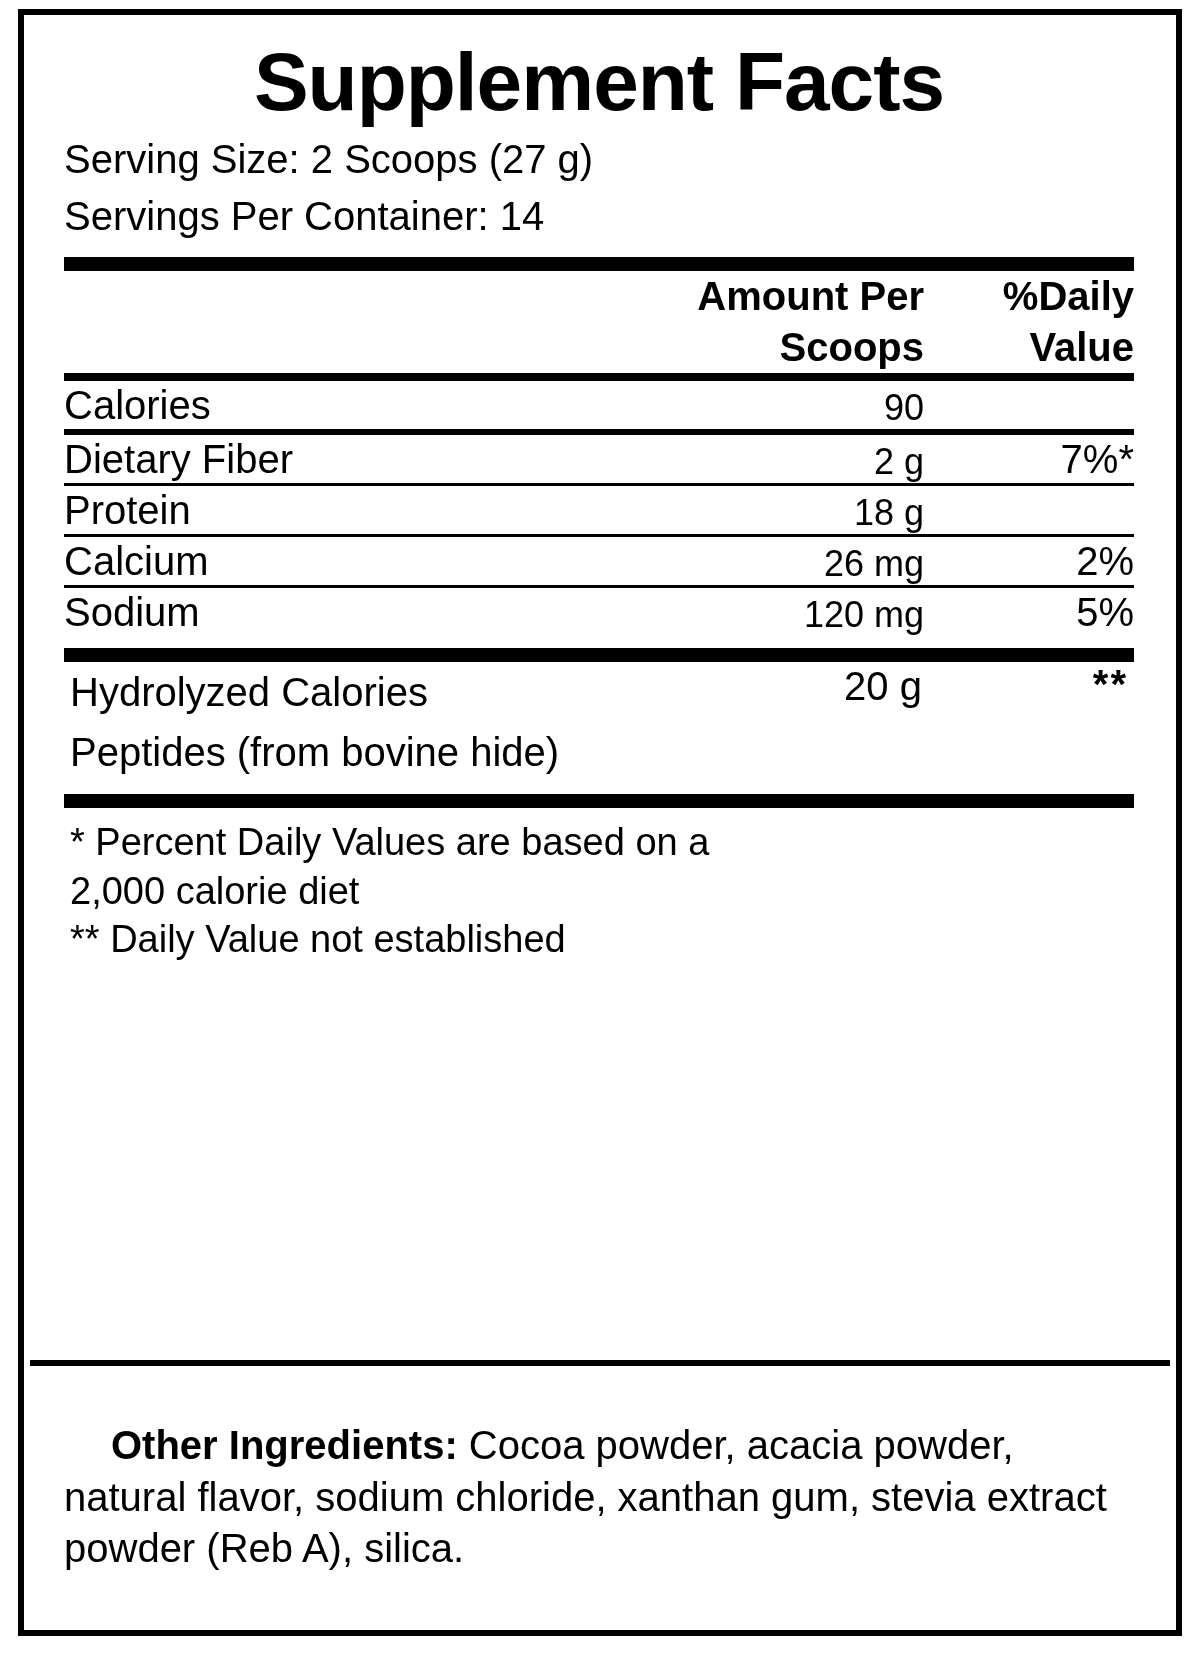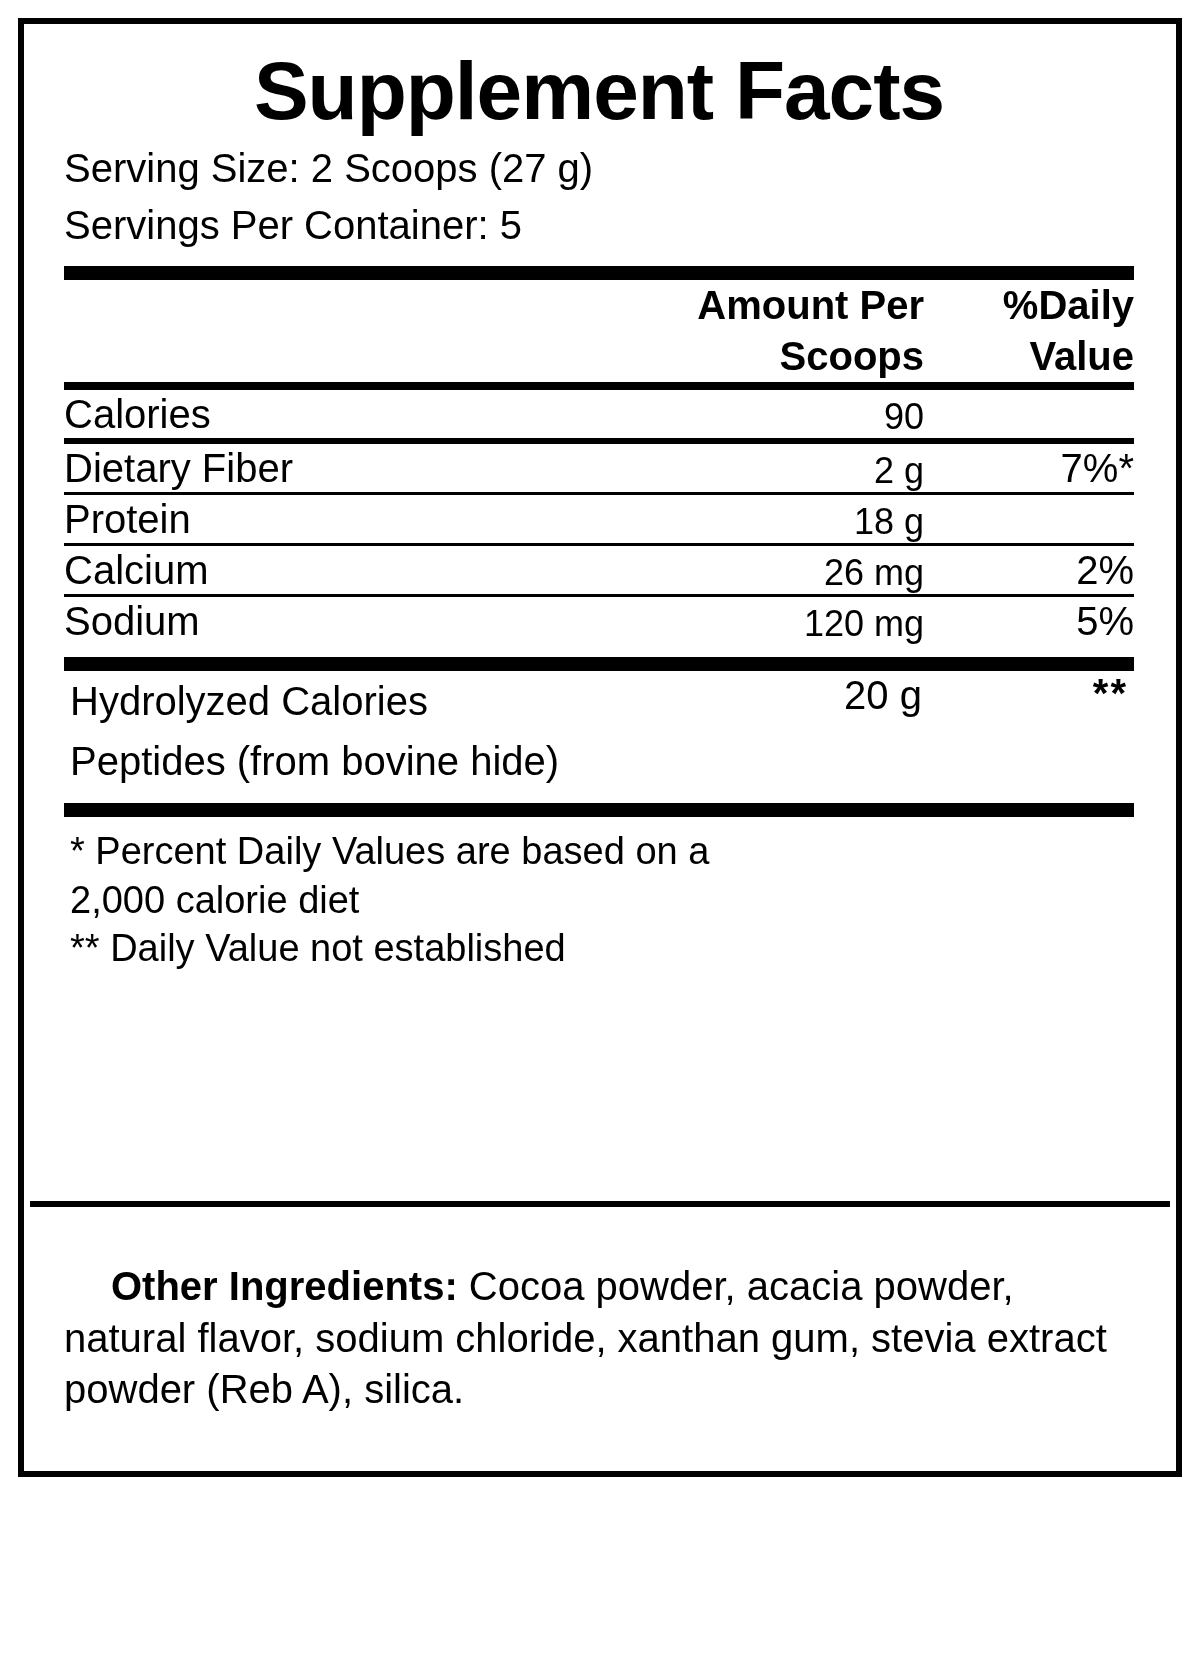--- a/index.html
+++ b/index.html
@@ -11,23 +11,23 @@
     width: 1200px;
     height: 1663px;
     font-family: "Liberation Sans", sans-serif;
     color: #000000;
     -webkit-font-smoothing: antialiased;
   }
 
   .panel {
     position: absolute;
     left: 18px;
-    top: 18px;
+    top: 9px;
     width: 1164px;
-    height: 1459px;
+    height: 1627px;
     border: 6px solid #000;
     box-sizing: border-box;
     background: #fff;
   }
 
   .inner {
     position: absolute;
     left: 40px;
     top: 24px;
     width: 1070px;
@@ -162,21 +162,21 @@
 </style>
 </head>
 <body>
 
 <div class="panel">
   <div class="inner">
 
     <h1 class="title">Supplement Facts</h1>
 
     <p class="serving-line">Serving Size: 2 Scoops (27 g)</p>
-    <p class="serving-line">Servings Per Container: 5</p>
+    <p class="serving-line">Servings Per Container: 14</p>
 
     <div class="rule-thick"></div>
 
     <table class="facts">
       <colgroup>
         <col class="col-name">
         <col class="col-amt">
         <col class="col-dv">
       </colgroup>
       <tbody>

